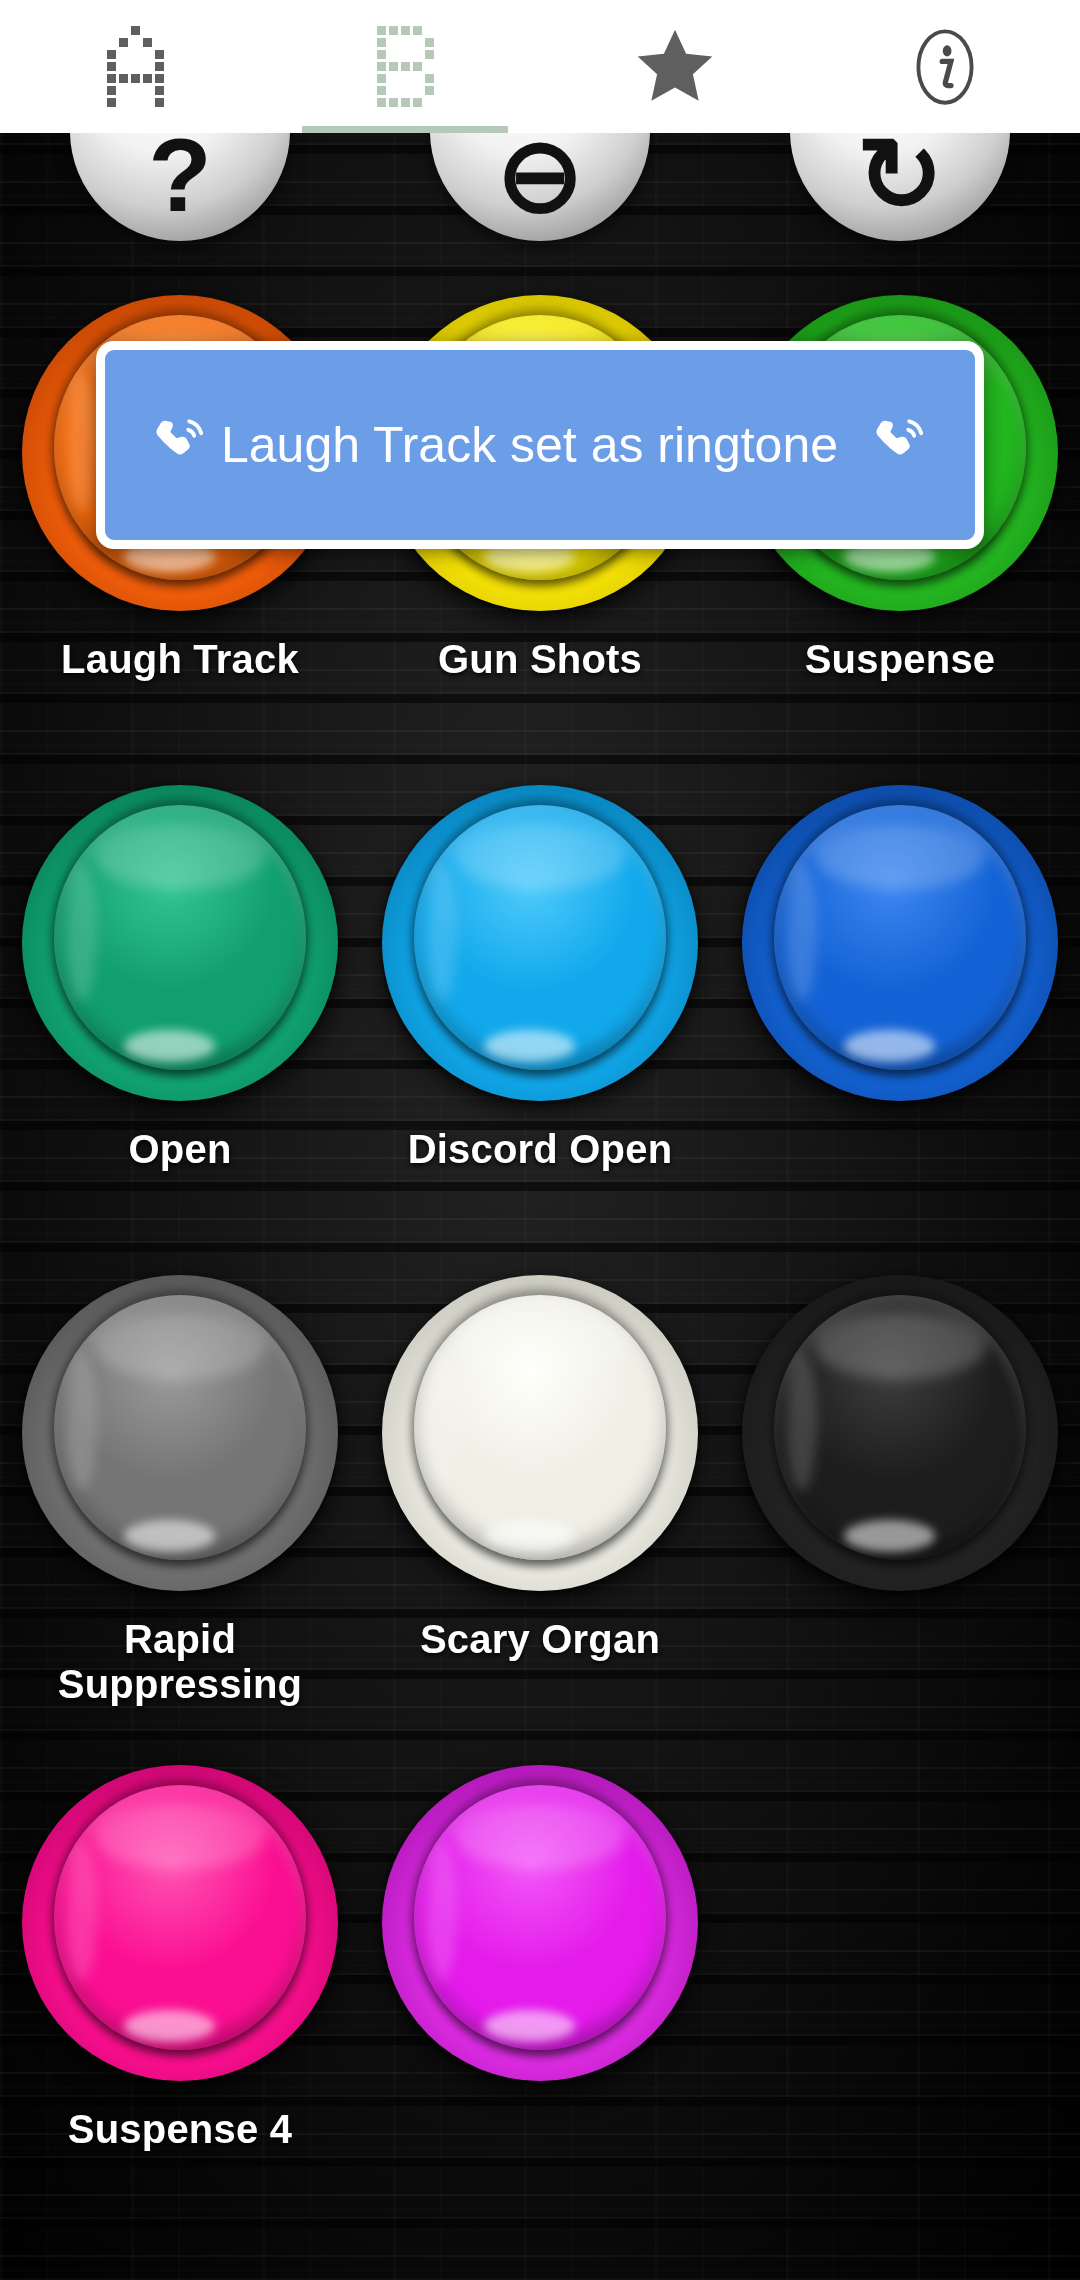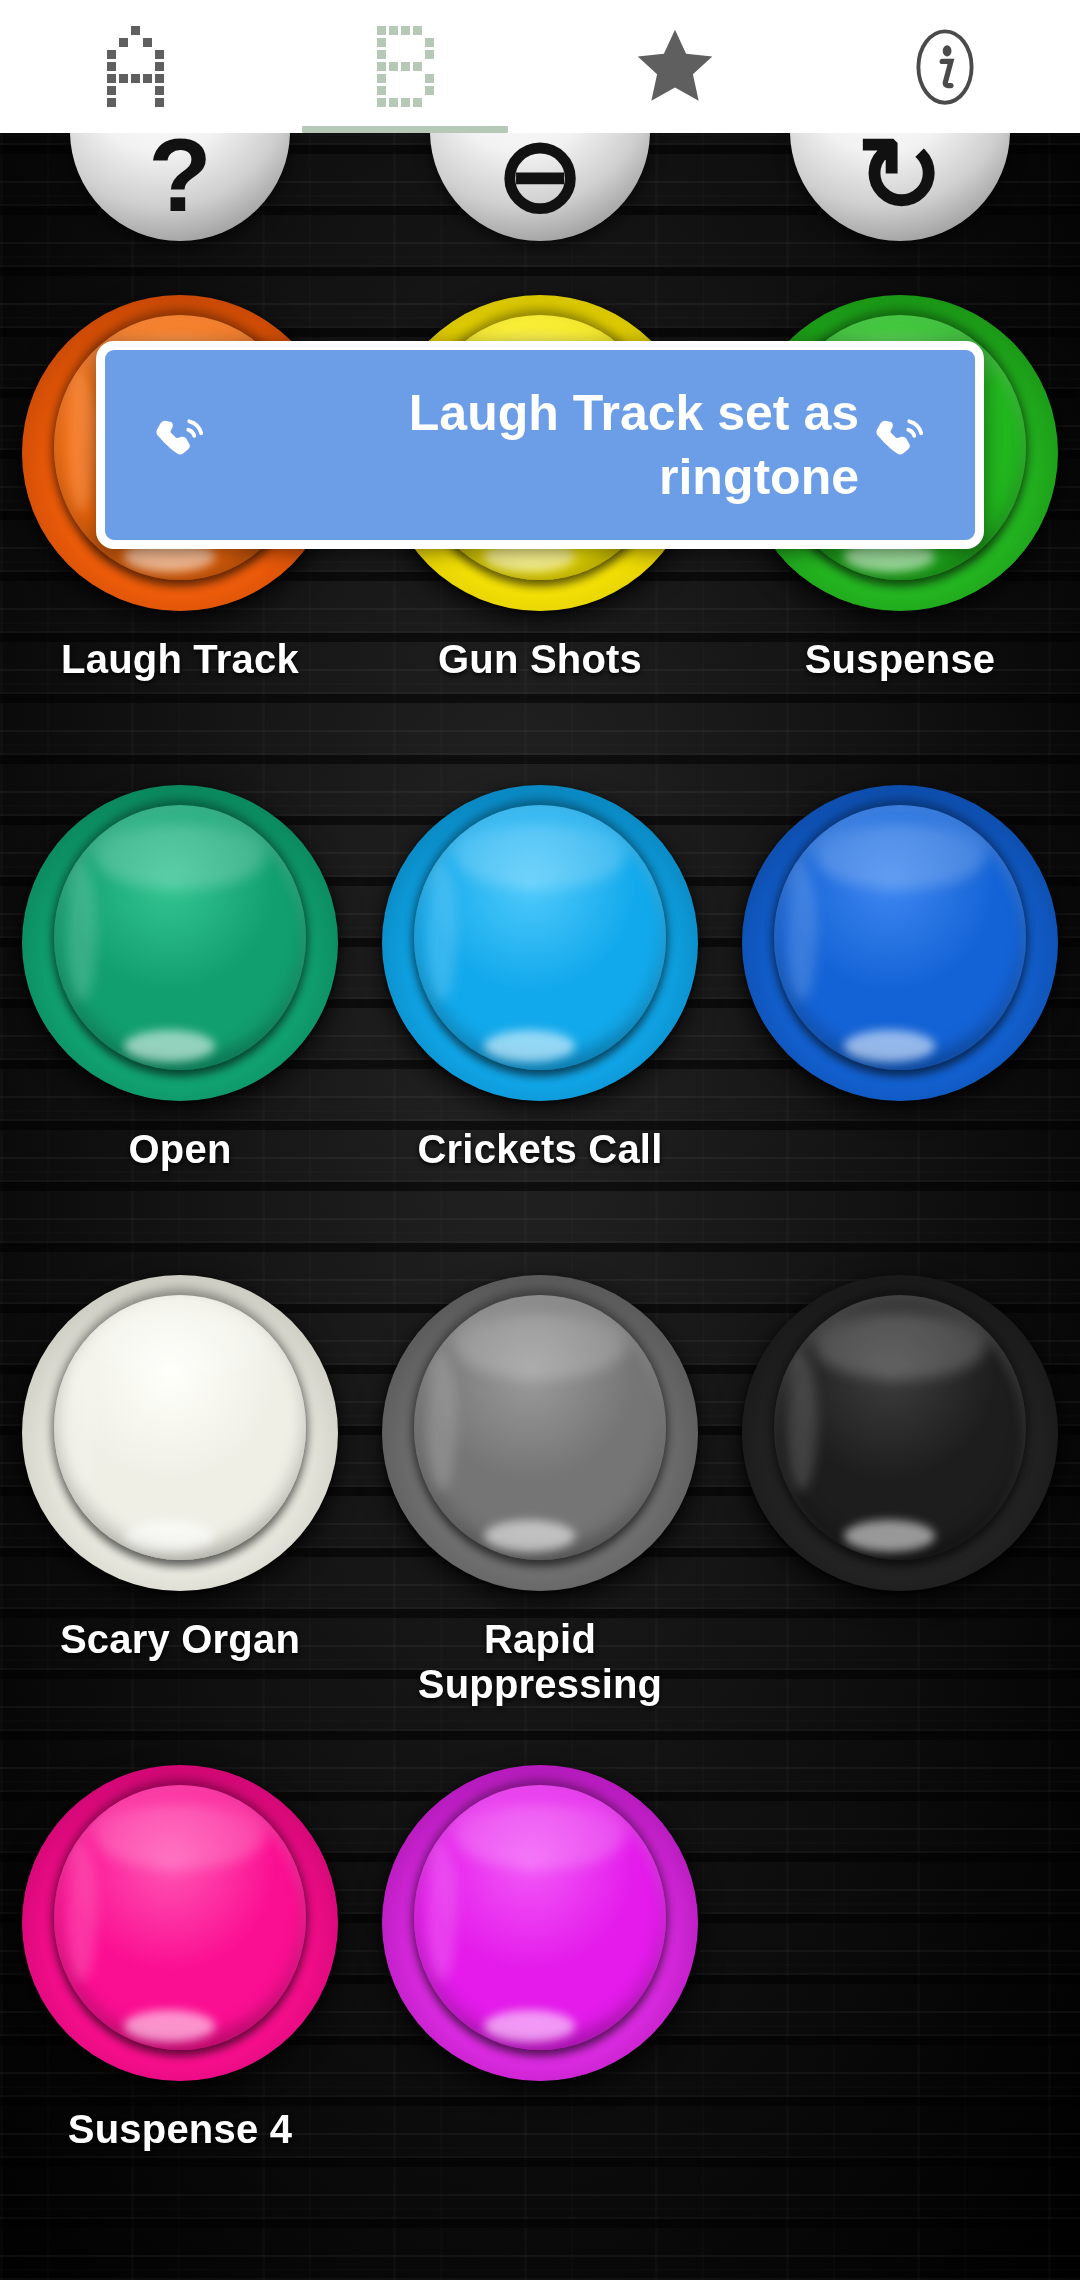--- a/index.html
+++ b/index.html
@@ -258,24 +258,24 @@
     border-radius: 18px;
     display: flex;
     align-items: center;
     justify-content: space-between;
     padding: 0 44px;
     z-index: 10;
     box-shadow: 0 4px 18px rgba(0,0,0,0.45);
   }
   .toast .toast-text {
     flex: 1 1 auto;
-    text-align: right;
+    text-align: left;
     color: #ffffff;
     font-size: 50px;
-    font-weight: bold;
+    font-weight: normal;
     line-height: 1.28;
     padding: 0 10px;
     font-family: "Liberation Sans", sans-serif;
   }
   .toast .ring-icon { flex: 0 0 auto; }
 </style>
 </head>
 <body>
 
 <div id="app">
@@ -448,53 +448,53 @@
       </div>
 
       <div class="cell">
         <div class="arcade" style="--rim:#10A4E6;--rim-hi:#2EBBF5;--rim-lo:#0679AE;--cap:#12A9EC;--cap-hi:#4FCAFB;--cap-lo:#0683BC">
           <div class="cap">
               <span class="spec-top"></span>
               <span class="spec-left"></span>
               <span class="spec-bottom"></span>
             </div>
         </div>
-        <div class="label">Crickets Call</div>
+        <div class="label">Discord Open</div>
       </div>
 
       <div class="cell">
         <div class="arcade" style="--rim:#1260CF;--rim-hi:#2A78E6;--rim-lo:#0B4399;--cap:#1463D6;--cap-hi:#3C86F0;--cap-lo:#0A4AA6">
           <div class="cap">
               <span class="spec-top"></span>
               <span class="spec-left"></span>
               <span class="spec-bottom"></span>
             </div>
         </div>
       </div>
 
       <div class="cell">
+        <div class="arcade" style="--rim:#6F6F6F;--rim-hi:#808080;--rim-lo:#4E4E4E;--cap:#757575;--cap-hi:#9A9A9A;--cap-lo:#565656">
+          <div class="cap">
+              <span class="spec-top"></span>
+              <span class="spec-left"></span>
+              <span class="spec-bottom"></span>
+            </div>
+        </div>
+        <div class="label">Rapid Suppressing</div>
+      </div>
+
+      <div class="cell">
         <div class="arcade" style="--rim:#E7E7DE;--rim-hi:#F6F6EF;--rim-lo:#BFBFB4;--cap:#EFEFE6;--cap-hi:#FFFFFA;--cap-lo:#CFCFC4">
           <div class="cap">
               <span class="spec-top"></span>
               <span class="spec-left"></span>
               <span class="spec-bottom"></span>
             </div>
         </div>
         <div class="label">Scary Organ</div>
-      </div>
-
-      <div class="cell">
-        <div class="arcade" style="--rim:#6F6F6F;--rim-hi:#808080;--rim-lo:#4E4E4E;--cap:#757575;--cap-hi:#9A9A9A;--cap-lo:#565656">
-          <div class="cap">
-              <span class="spec-top"></span>
-              <span class="spec-left"></span>
-              <span class="spec-bottom"></span>
-            </div>
-        </div>
-        <div class="label">Rapid Suppressing</div>
       </div>
 
       <div class="cell">
         <div class="arcade" style="--rim:#232323;--rim-hi:#2E2E2E;--rim-lo:#141414;--cap:#1D1D1D;--cap-hi:#3C3C3C;--cap-lo:#0D0D0D">
           <div class="cap">
               <span class="spec-top"></span>
               <span class="spec-left"></span>
               <span class="spec-bottom"></span>
             </div>
         </div>

